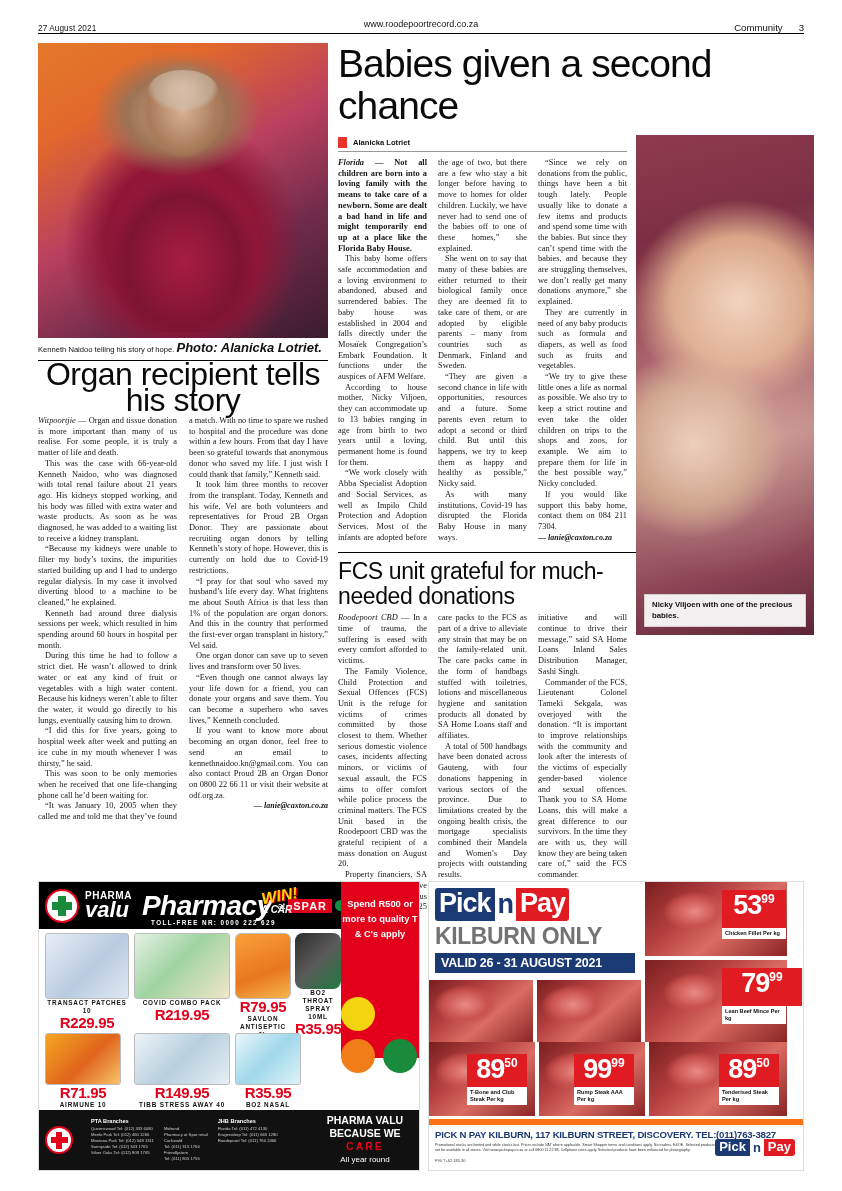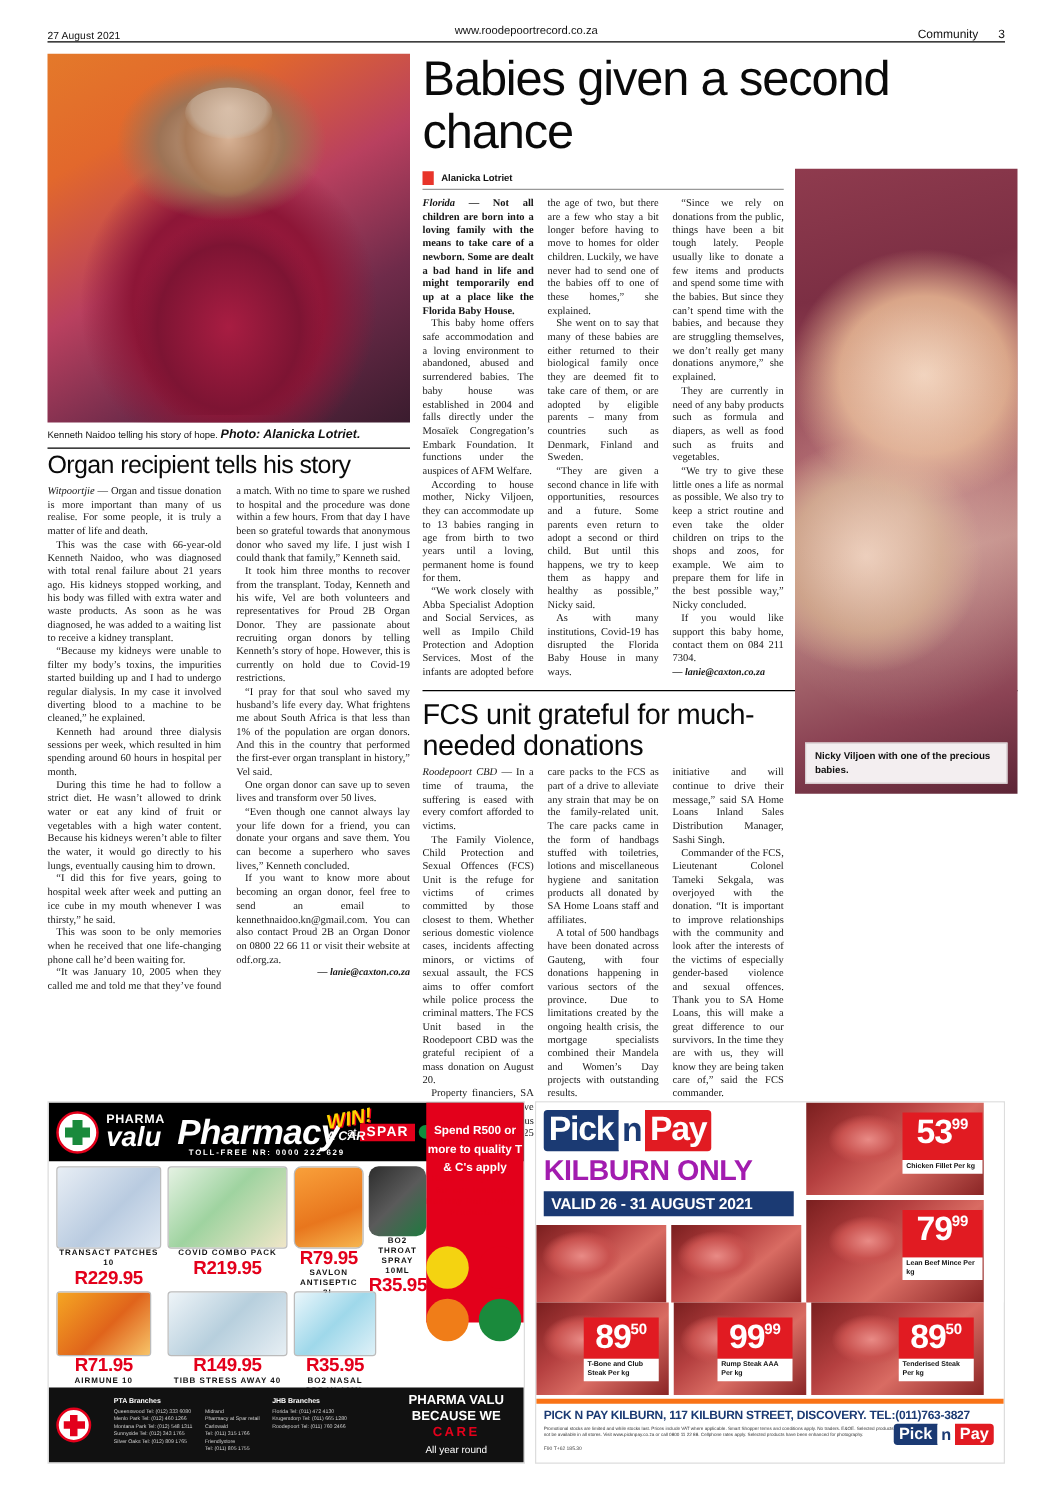--- a/index.html
+++ b/index.html
@@ -61,40 +61,41 @@
   }
   .photo-baby::before {
     content:""; position:absolute; left:0; top:0; right:0; bottom:0;
     background: radial-gradient(ellipse 200px 240px at 50% 55%, rgba(255,230,215,.30) 0%, rgba(0,0,0,0) 70%);
   }
   .caption {
     font-family: "Liberation Sans", sans-serif;
     font-size: 7.6px; line-height: 10px; color: #111;
     padding: 5px 0 5px 0;
   }
-  .caption em { font-style: italic; font-weight: bold; font-size: 10px; }
+  .caption em { font-style: italic; font-weight: bold; font-size: 13px; }
   .caption-overlay {
     position: absolute; left: 8px; bottom: 8px; right: 8px;
     background: #f3eef0; padding: 5px 7px;
     font-family: "Liberation Sans", sans-serif;
     font-size: 7.8px; line-height: 10.5px; font-weight: bold; color: #111;
     border: .6px solid #d6cdd0;
   }
 
   
   .headline-lg {
     font-family: "Liberation Sans", sans-serif;
     font-weight: 400; font-size: 39px; line-height: 42px;
     letter-spacing: -0.9px; color: #0a0a0a; margin-bottom: 6px;
   }
   .headline-md {
     font-family: "Liberation Sans", sans-serif;
-    font-weight: 400; font-size: 20px; line-height: 26px;
+    font-weight: 400; font-size: 32px; line-height: 26px;
     letter-spacing: -0.5px; color: #0a0a0a;
     padding-bottom: 3px;
+    text-align: center;
   }
   .headline-sm {
     font-family: "Liberation Sans", sans-serif;
     font-weight: 400; font-size: 23px; line-height: 25px;
     letter-spacing: -0.4px; color: #0a0a0a;
     padding-bottom: 4px;
   }
   .rule-top { border-top: 1px solid #000; }
 
   
@@ -180,30 +181,30 @@
   .pv-slogan .care { color:#e3001b; letter-spacing: 2px; }
   .pv-slogan .yr { font-size: 8px; font-weight: normal; }
 
   
   .pnp-top { height: 160px; position: relative; background: #fff; }
   .pnp-left { position: absolute; left: 0; top: 0; width: 212px; height: 100%; }
   .pnp-logo { display: flex; align-items: center; padding: 6px 0 0 6px; font-family: "Liberation Sans", sans-serif; font-weight: bold; font-size: 27px; letter-spacing: -1px; }
   .pnp-pick { background: #1b3a73; color: #fff; padding: 0 4px 2px; border-radius: 3px 0 0 3px; }
   .pnp-n { background: #fff; color: #1b3a73; padding: 0 3px; }
   .pnp-pay { background: #e11b22; color: #fff; padding: 0 4px 2px; border-radius: 0 3px 3px 0; }
-  .pnp-kil { font-family: "Liberation Sans", sans-serif; font-weight: bold; font-size: 23px; color: #a21caf; letter-spacing: -0.4px; padding: 2px 0 0 6px; }
+  .pnp-kil { font-family: "Liberation Sans", sans-serif; font-weight: bold; font-size: 23px; color: #737373; letter-spacing: -0.4px; padding: 2px 0 0 6px; }
   .pnp-valid { margin: 3px 6px 0 6px; background: #1b3a73; color: #fff; font-family: "Liberation Sans", sans-serif; font-weight: bold; font-size: 12.5px; padding: 3px 6px; letter-spacing: -0.2px; }
   .meat { position: absolute; background:
       radial-gradient(ellipse 40px 25px at 35% 40%, #e98b86 0%, #c9524f 55%, rgba(150,50,50,0) 80%),
       linear-gradient(140deg, #7a1f1f 0%, #b54040 35%, #d96c63 60%, #8a2525 100%); }
   .pricebox { position: absolute; background: #e11b22; color: #fff; font-family: "Liberation Sans", sans-serif; font-weight: bold; display: flex; align-items: flex-start; justify-content: center; padding-top: 2px; }
   .pricebox .big { font-size: 27px; line-height: 26px; letter-spacing: -1px; }
   .pricebox .sm { font-size: 12px; line-height: 12px; margin-top: 1px; }
   .pricelabel { position: absolute; background: #fff; color: #111; font-family: "Liberation Sans", sans-serif; font-weight: bold; font-size: 5.6px; line-height: 7px; padding: 2px 3px; }
-  .pnp-store { border-top: 4px solid #f97316; margin-top: 3px; padding: 4px 6px 0; font-family: "Liberation Sans", sans-serif; font-weight: bold; font-size: 9.6px; color: #1b3a73; letter-spacing: -0.2px; }
+  .pnp-store { border-top: 6px solid #f97316; margin-top: 3px; padding: 4px 6px 0; font-family: "Liberation Sans", sans-serif; font-weight: bold; font-size: 9.6px; color: #1b3a73; letter-spacing: -0.2px; }
   .pnp-terms { padding: 3px 6px 0; font-family: "Liberation Sans", sans-serif; font-size: 3.7px; line-height: 5.4px; color: #333; width: 300px; }
   .pnp-code { padding: 4px 6px 0; font-family: "Liberation Sans", sans-serif; font-size: 4px; color: #444; }
   .pnp-smalllogo { position: absolute; right: 8px; bottom: 14px; display: flex; align-items: center; font-family: "Liberation Sans", sans-serif; font-weight: bold; font-size: 13px; }
 </style>
 </head>
 <body>
 
 <div class="page">
 
   <div class="masthead">
@@ -427,21 +428,21 @@
         <div class="meat" style="left:108px; top:98px; width:104px; height:62px;"></div>
         <div class="meat" style="left:216px; top:0; width:142px; height:74px;"></div>
         <div class="meat" style="left:216px; top:78px; width:142px; height:82px;"></div>
 
         <div class="pricebox" style="left:293px; top:8px; width:64px; height:38px;">
           <span class="big">53</span>
           <span class="sm">99</span>
         </div>
         <div class="pricelabel" style="left:293px; top:46px; width:64px;">Chicken Fillet Per kg</div>
 
-        <div class="pricebox" style="left:293px; top:86px; width:64px; height:38px;justify-content:center;">
+        <div class="pricebox" style="left:293px; top:86px; width:80px; height:38px;justify-content:center;">
           <span class="big">79</span>
           <span class="sm">99</span>
         </div>
         <div class="pricelabel" style="left:293px; top:124px; width:64px;">Lean Beef Mince Per kg</div>
       </div>
 
       <div style="position:relative;height:74px;">
         <div class="meat" style="left:0; top:0; width:106px; height:74px;"></div>
         <div class="meat" style="left:110px; top:0; width:106px; height:74px;"></div>
         <div class="meat" style="left:220px; top:0; width:138px; height:74px;"></div>

